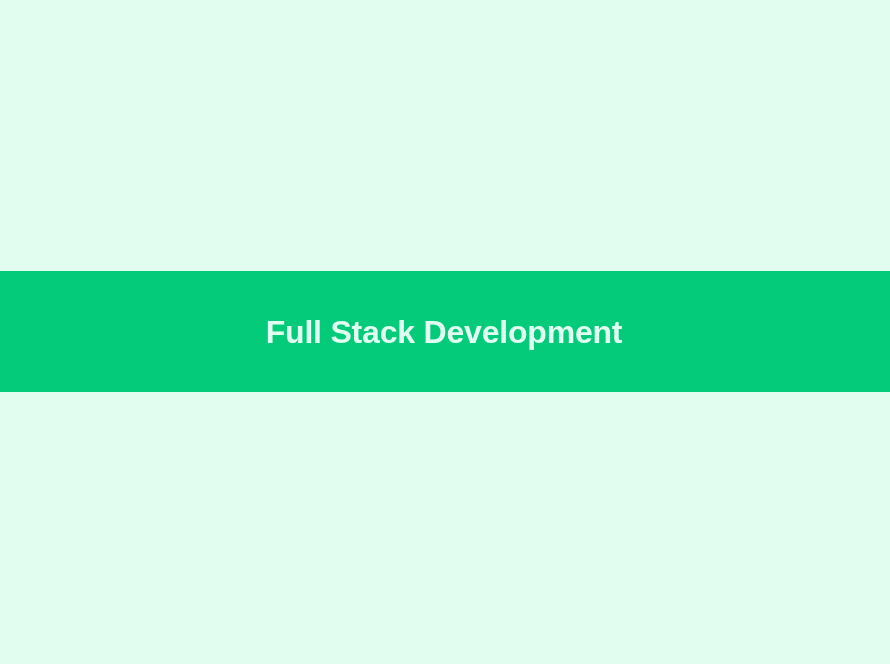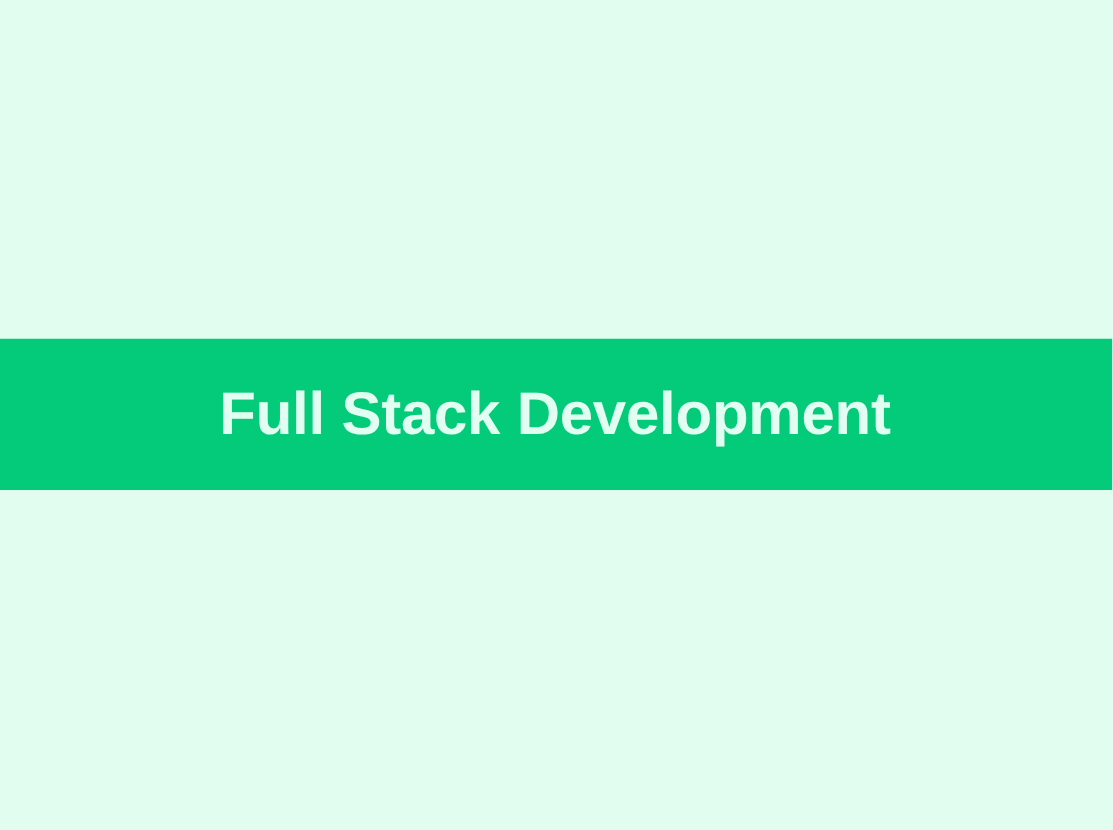--- a/index.html
+++ b/index.html
@@ -42,21 +42,21 @@
   .banner-title {
     position: absolute;
     left: 0;
     top: 0;
     width: 890px;
     height: 121px;
     display: flex;
     align-items: center;
     justify-content: center;
     padding-right: 2px;
-    font-size: 48px;
+    font-size: 32px;
     font-weight: 700;
     letter-spacing: -0.2px;
     line-height: 1;
     color: #e2fdf1;
     white-space: nowrap;
     user-select: none;
   }
 </style>
 </head>
 <body>

